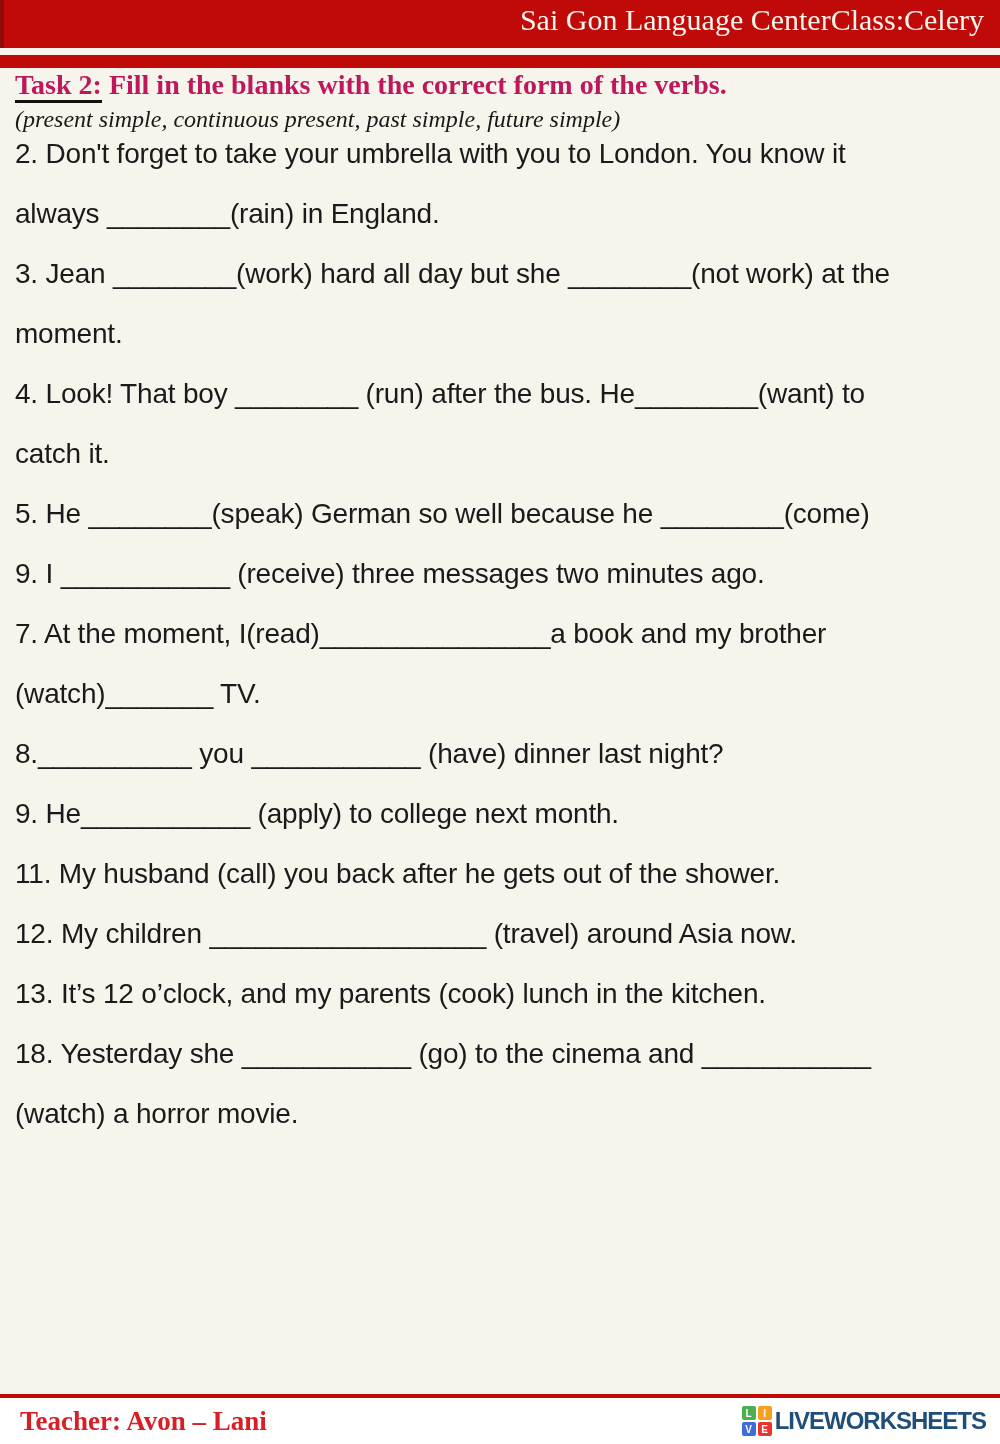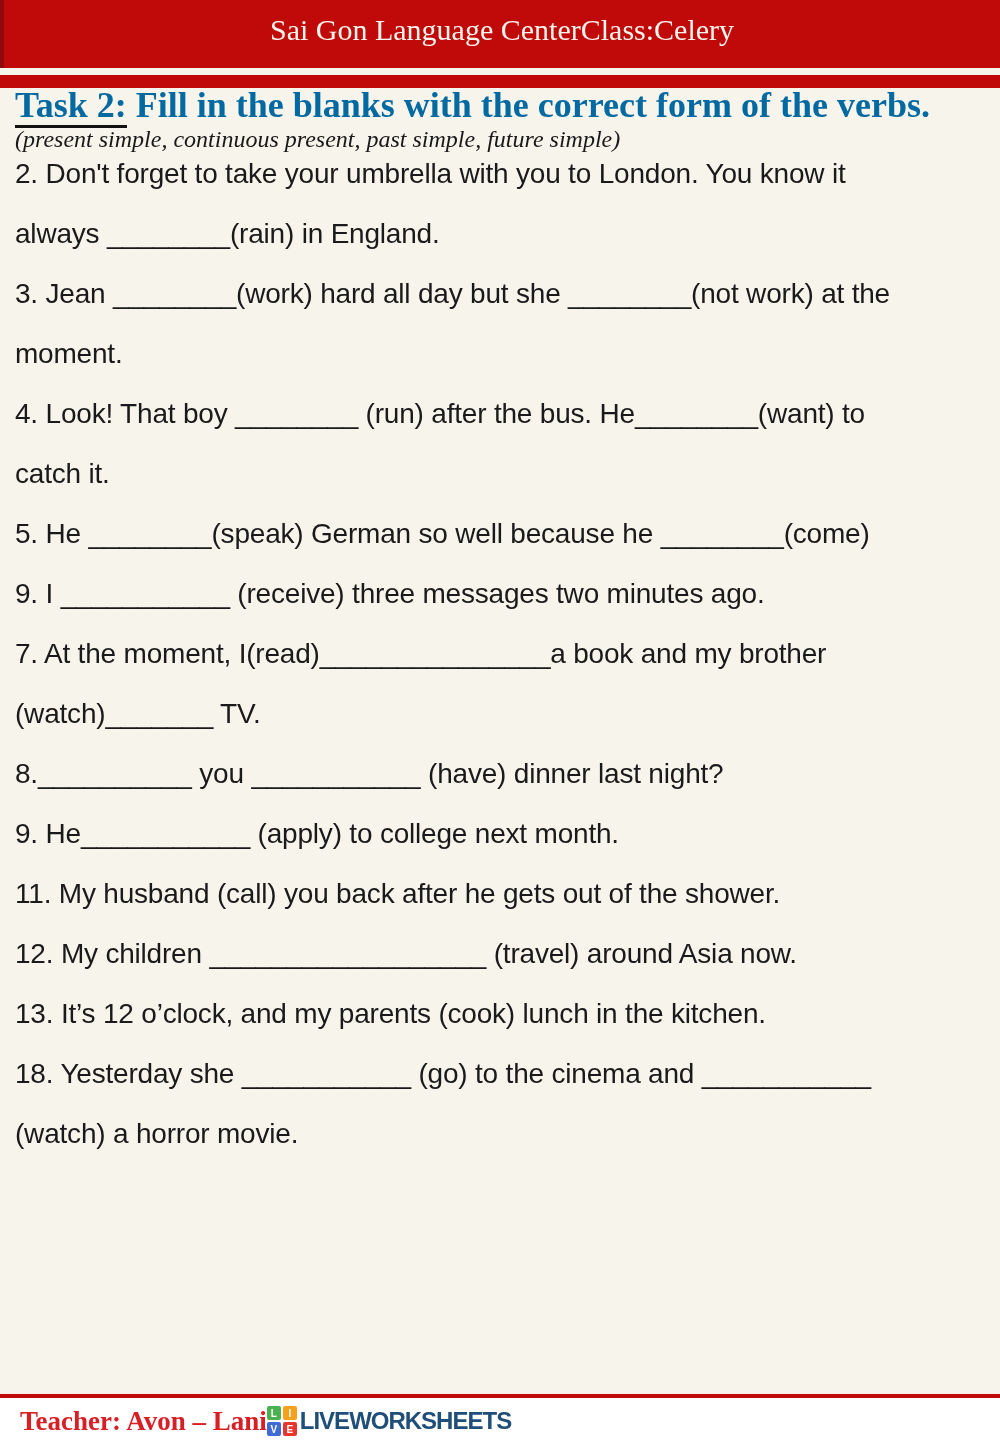--- a/index.html
+++ b/index.html
@@ -10,41 +10,41 @@
   }
   .page {
     position: relative;
     width: 1000px;
     height: 1444px;
     background: #f7f4ec;
     overflow: hidden;
   }
   
   .topbar {
-    height: 68px;
+    height: 48px;
     background: #c00a0a;
     border-left: 4px solid #8f0b0b;
     display: flex;
     align-items: center;
-    justify-content: center;
+    justify-content: flex-end;
     padding: 0 16px 8px 16px;
     color: #faf5ec;
     font-family: "Liberation Serif", "DejaVu Serif", serif;
     font-size: 30px;
   }
   .topbar-gap { height: 7px; background: #f7f4ec; }
   .topbar-strip { height: 13px; background: #c00a0a; }
   
   .content { padding: 0 15px; }
   .task-heading {
     font-family: "Liberation Serif", "DejaVu Serif", serif;
     font-weight: bold;
-    font-size: 36px;
+    font-size: 28px;
     line-height: 34px;
-    color: #0369a1;
+    color: #be185d;
     white-space: nowrap;
   }
   .task-label {
     border-bottom: 3px solid #111111;
     padding-bottom: 0px;
   }
   .task-tenses {
     font-family: "Liberation Serif", "DejaVu Serif", serif;
     font-style: italic;
     font-size: 24px;
@@ -66,21 +66,21 @@
     position: absolute;
     left: 0; right: 0; bottom: 0;
     height: 50px;
     background: #ffffff;
   }
   .footer-line { height: 4px; background: #c00a0a; }
   .footer-row {
     height: 46px;
     display: flex;
     align-items: center;
-    justify-content: flex-start;
+    justify-content: space-between;
     padding: 0 14px 0 20px;
   }
   .teacher {
     font-family: "Liberation Serif", "DejaVu Serif", serif;
     font-weight: bold;
     font-size: 27px;
     color: #d91f26;
   }
   .brand { display: flex; align-items: center; }
   .logo-grid {

